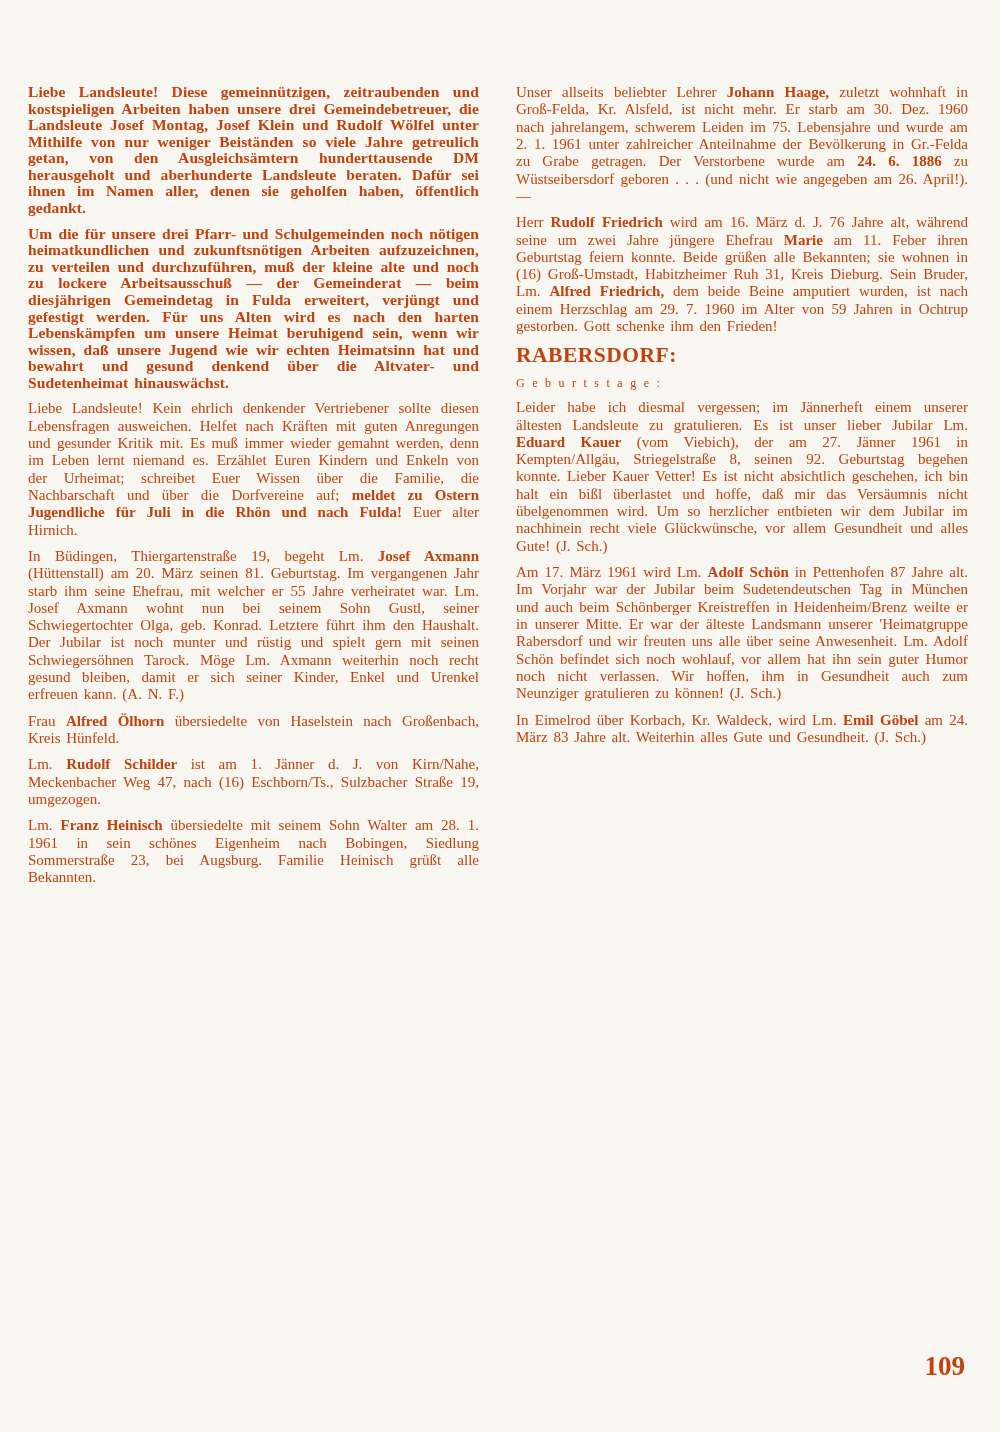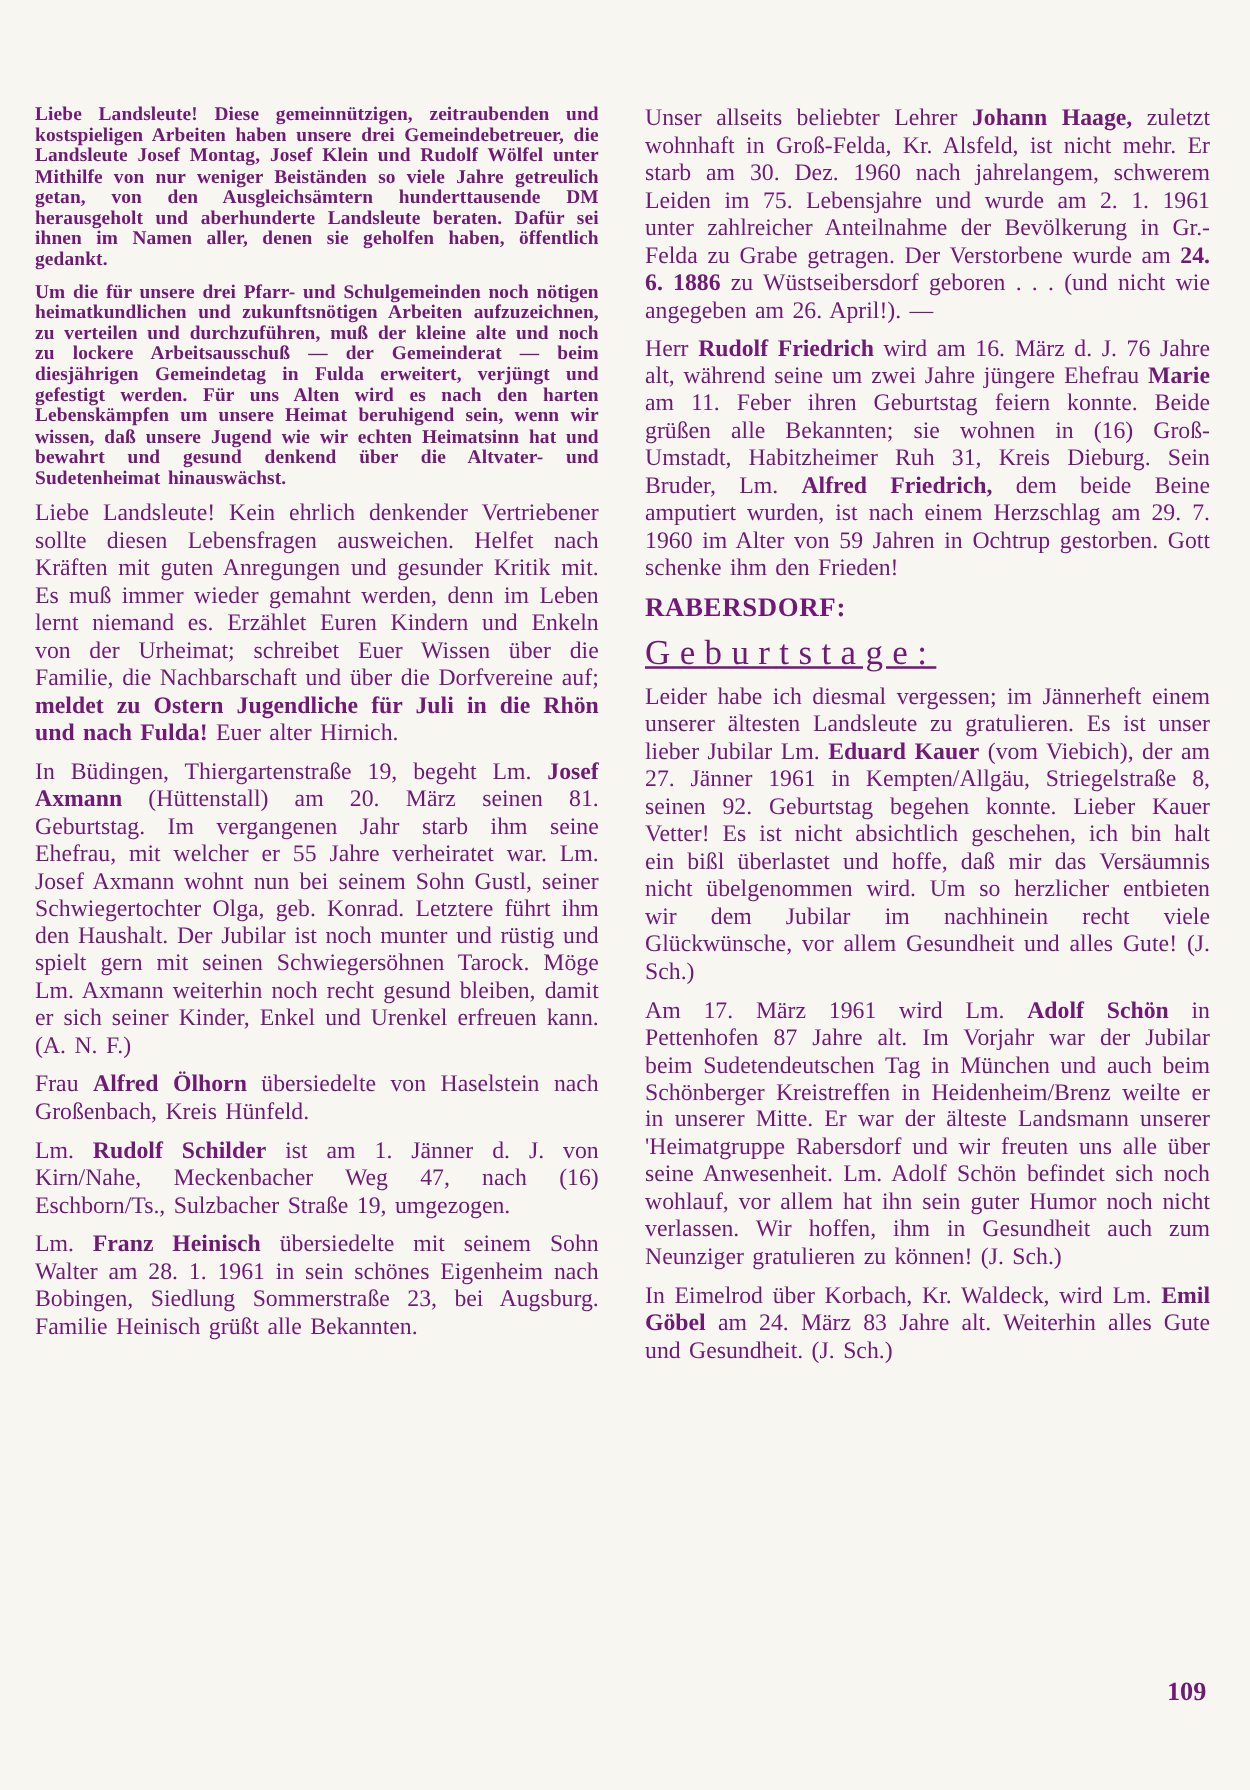--- a/index.html
+++ b/index.html
@@ -5,21 +5,21 @@
   html, body { margin: 0; padding: 0; }
   body {
     width: 1000px; height: 1432px;
     background: #eceae6;
     font-family: "Liberation Serif", "DejaVu Serif", serif;
   }
   .page {
     position: relative;
     width: 1000px; height: 1432px;
     background: #f7f6f1;
-    color: #701a75;
+    color: #c2410c;
     overflow: hidden;
   }
   .cols {
     display: flex;
     gap: 37px;
     padding: 84px 32px 0 28px;
   }
   .col-left  { width: 451px; flex: 0 0 auto; }
   .col-right { width: 452px; flex: 0 0 auto; }
 
@@ -30,47 +30,46 @@
     -webkit-hyphens: auto;
   }
   .small {
     font-weight: 700;
     font-size: 15.5px;
     line-height: 1.07;
     letter-spacing: 0.1px;
     word-spacing: 2px;
   }
   .body {
-    font-size: 19px;
+    font-size: 15px;
     line-height: 1.155;
     word-spacing: 2px;
   }
   .heading {
     font-weight: 700;
     font-size: 21.5px;
     line-height: 1.1;
     margin: 14px 0 7px 0;
     text-align: left;
     letter-spacing: 0.5px;
   }
   .spaced {
-    font-size: 28px;
+    font-size: 12px;
     line-height: 1.1;
     letter-spacing: 7.5px;
     margin: 2px 0 10px 0;
     text-align: left;
-    text-decoration: underline;
   }
   .b { font-weight: 700; }
   .page-number {
     position: absolute;
     right: 35px;
-    bottom: 66px;
+    bottom: 50px;
     font-weight: 700;
-    font-size: 21px;
+    font-size: 27px;
   }
 </style>
 </head>
 <body>
 
 <div class="page">
   <div class="cols">
     <div class="col-left">
         <p class="blk small"><span>Liebe Landsleute! Diese gemeinnützigen, zeitraubenden und kostspieligen Arbeiten haben unsere drei Gemeindebetreuer, die Landsleute Josef Montag, Josef Klein und Rudolf Wölfel unter Mithilfe von nur weniger Beiständen so viele Jahre getreulich getan, von den Ausgleichsämtern hunderttausende DM herausgeholt und aberhunderte Landsleute beraten. Dafür sei ihnen im Namen aller, denen sie geholfen haben, öffentlich gedankt.</span></p>
         <p class="blk small"><span>Um die für unsere drei Pfarr- und Schulgemeinden noch nötigen heimatkundlichen und zukunftsnötigen Arbeiten aufzuzeichnen, zu verteilen und durchzuführen, muß der kleine alte und noch zu lockere Arbeitsausschuß — der Gemeinderat — beim diesjährigen Gemeindetag in Fulda erweitert, verjüngt und gefestigt werden. Für uns Alten wird es nach den harten Lebenskämpfen um unsere Heimat beruhigend sein, wenn wir wissen, daß unsere Jugend wie wir echten Heimatsinn hat und bewahrt und gesund denkend über die Altvater- und Sudetenheimat hinauswächst.</span></p>

